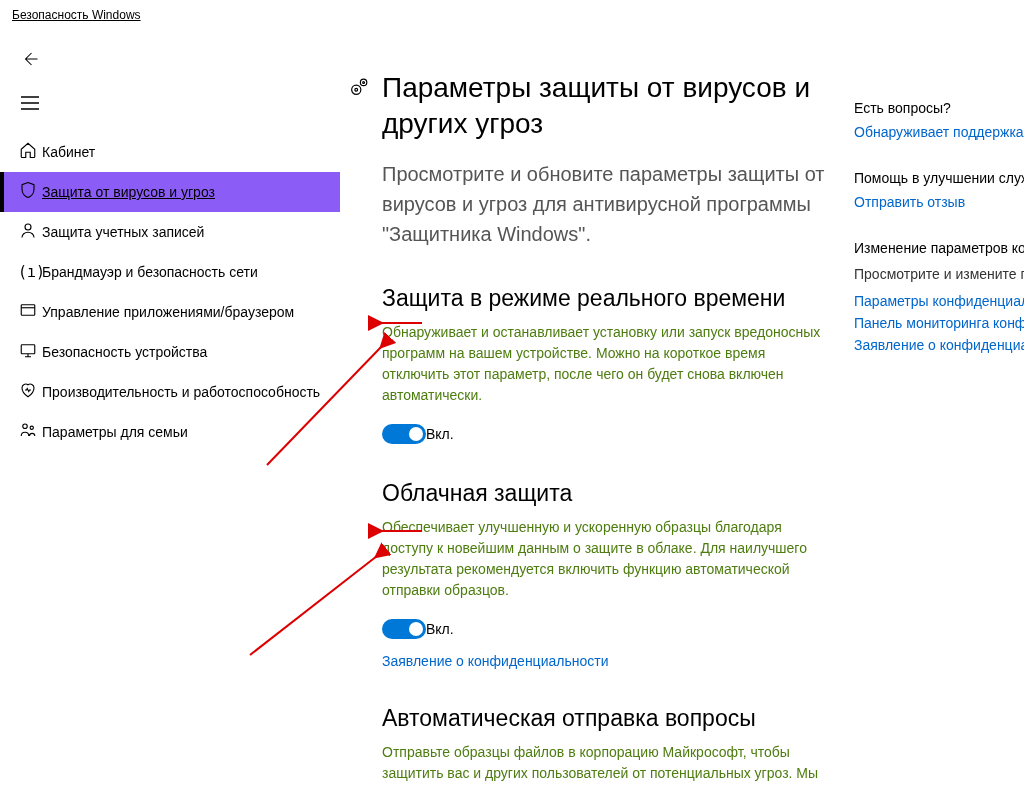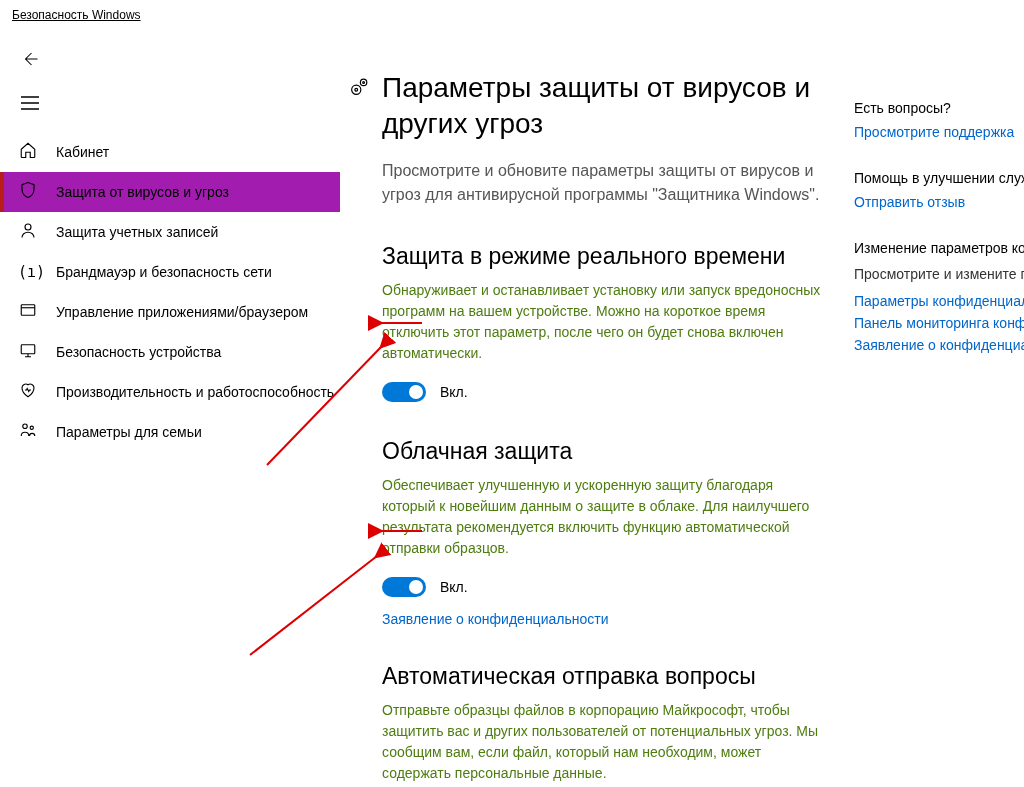--- a/index.html
+++ b/index.html
@@ -36,62 +36,63 @@
   flex-shrink: 0;
 }
 .nav-list { margin-top: 10px; }
 .nav-item {
   display: flex;
   align-items: center;
   height: 40px;
   padding-left: 14px;
   cursor: pointer;
   border-left: 4px solid transparent;
-  gap: 18px;
+  gap: 4px;
 }
 .nav-item.selected {
-  border-left: 4px solid #b91c1c;
-  background: #a21caf;
+  border-left: 4px solid #000000;
+  background: #8b5cf6;
+  text-decoration: underline;
 }
 .nav-icon { width: 20px; text-align: center; font-size: 16px; color:#000; }
 .nav-label { white-space: nowrap; }
 
 .main {
   flex: 1;
   padding: 40px 28px 0 8px;
   min-width: 0;
   position: relative;
 }
 .page-header { display: flex; gap: 12px; align-items: flex-start; }
 .page-icon { font-size: 22px; margin-top: 6px; width: 22px; }
 .page-title {
   font-size: 28px;
   font-weight: 400;
   line-height: 1.3;
   margin-bottom: 16px;
 }
 .page-desc {
   color: #555;
-  font-size: 16px;
+  font-size: 20px;
   line-height: 1.5;
   margin-bottom: 36px;
 }
 .section { margin-bottom: 36px; }
 .section-heading {
   font-size: 23px;
   font-weight: 400;
   margin-bottom: 10px;
 }
 .section-desc {
   color: #4d7c0f;
   line-height: 1.5;
   margin-bottom: 18px;
   max-width: 480px;
 }
-.toggle-row { display: flex; align-items: center; gap: 14px; position:relative; }
+.toggle-row { display: flex; align-items: center; position:relative; }
 .toggle {
   width: 44px; height: 20px;
   border-radius: 10px;
   background: #0078d7;
   position: relative;
   cursor: pointer;
 }
 .toggle::after {
   content: "";
   position: absolute;
@@ -228,21 +229,21 @@
           <h2 class="section-heading">Защита в режиме реального времени</h2>
           <p class="section-desc">Обнаруживает и останавливает установку или запуск вредоносных программ на вашем устройстве. Можно на короткое время отключить этот параметр, после чего он будет снова включен автоматически.</p>
           <div class="toggle-row">
             <div class="toggle"></div>
             <span class="toggle-label">Вкл.</span>
           </div>
         </div>
 
         <div class="section">
           <h2 class="section-heading">Облачная защита</h2>
-          <p class="section-desc">Обеспечивает улучшенную и ускоренную защиту благодаря который к новейшим данным о защите в облаке. Для наилучшего результата рекомендуется включить функцию автоматической отправки образцов.</p>
+          <p class="section-desc">Обеспечивает улучшенную и ускоренную образцы благодаря доступу к новейшим данным о защите в облаке. Для наилучшего результата рекомендуется включить функцию автоматической отправки образцов.</p>
           <div class="toggle-row">
             <div class="toggle"></div>
             <span class="toggle-label">Вкл.</span>
           </div>
           <a class="link">Заявление о конфиденциальности</a>
         </div>
 
         <div class="section">
           <h2 class="section-heading">Автоматическая отправка вопросы</h2>
           <p class="section-desc">Отправьте образцы файлов в корпорацию Майкрософт, чтобы защитить вас и других пользователей от потенциальных угроз. Мы сообщим вам, если файл, который нам необходим, может содержать персональные данные.</p>
@@ -288,21 +289,21 @@
             </marker>
           </defs>
           <line x1="5" y1="105" x2="132" y2="6" stroke="#d00" stroke-width="2" marker-end="url(#ah4)"></line>
         </svg>
     </div>
   </div>
 
   <div class="rightcol">
     <div class="rc-group">
       <div class="rc-title">Есть вопросы?</div>
-      <a class="rc-link">Просмотрите поддержка</a>
+      <a class="rc-link">Обнаруживает поддержка</a>
     </div>
     <div class="rc-group">
       <div class="rc-title">Помощь в улучшении службы "Безопасность Windows"</div>
       <a class="rc-link">Отправить отзыв</a>
     </div>
     <div class="rc-group">
       <div class="rc-title">Изменение параметров конфиденциальности</div>
       <div class="rc-text">Просмотрите и измените параметры конфиденциальности устройства под управлением Windows 10.</div>
       <a class="rc-link">Параметры конфиденциальности</a>
       <a class="rc-link">Панель мониторинга конфиденциальности</a>

